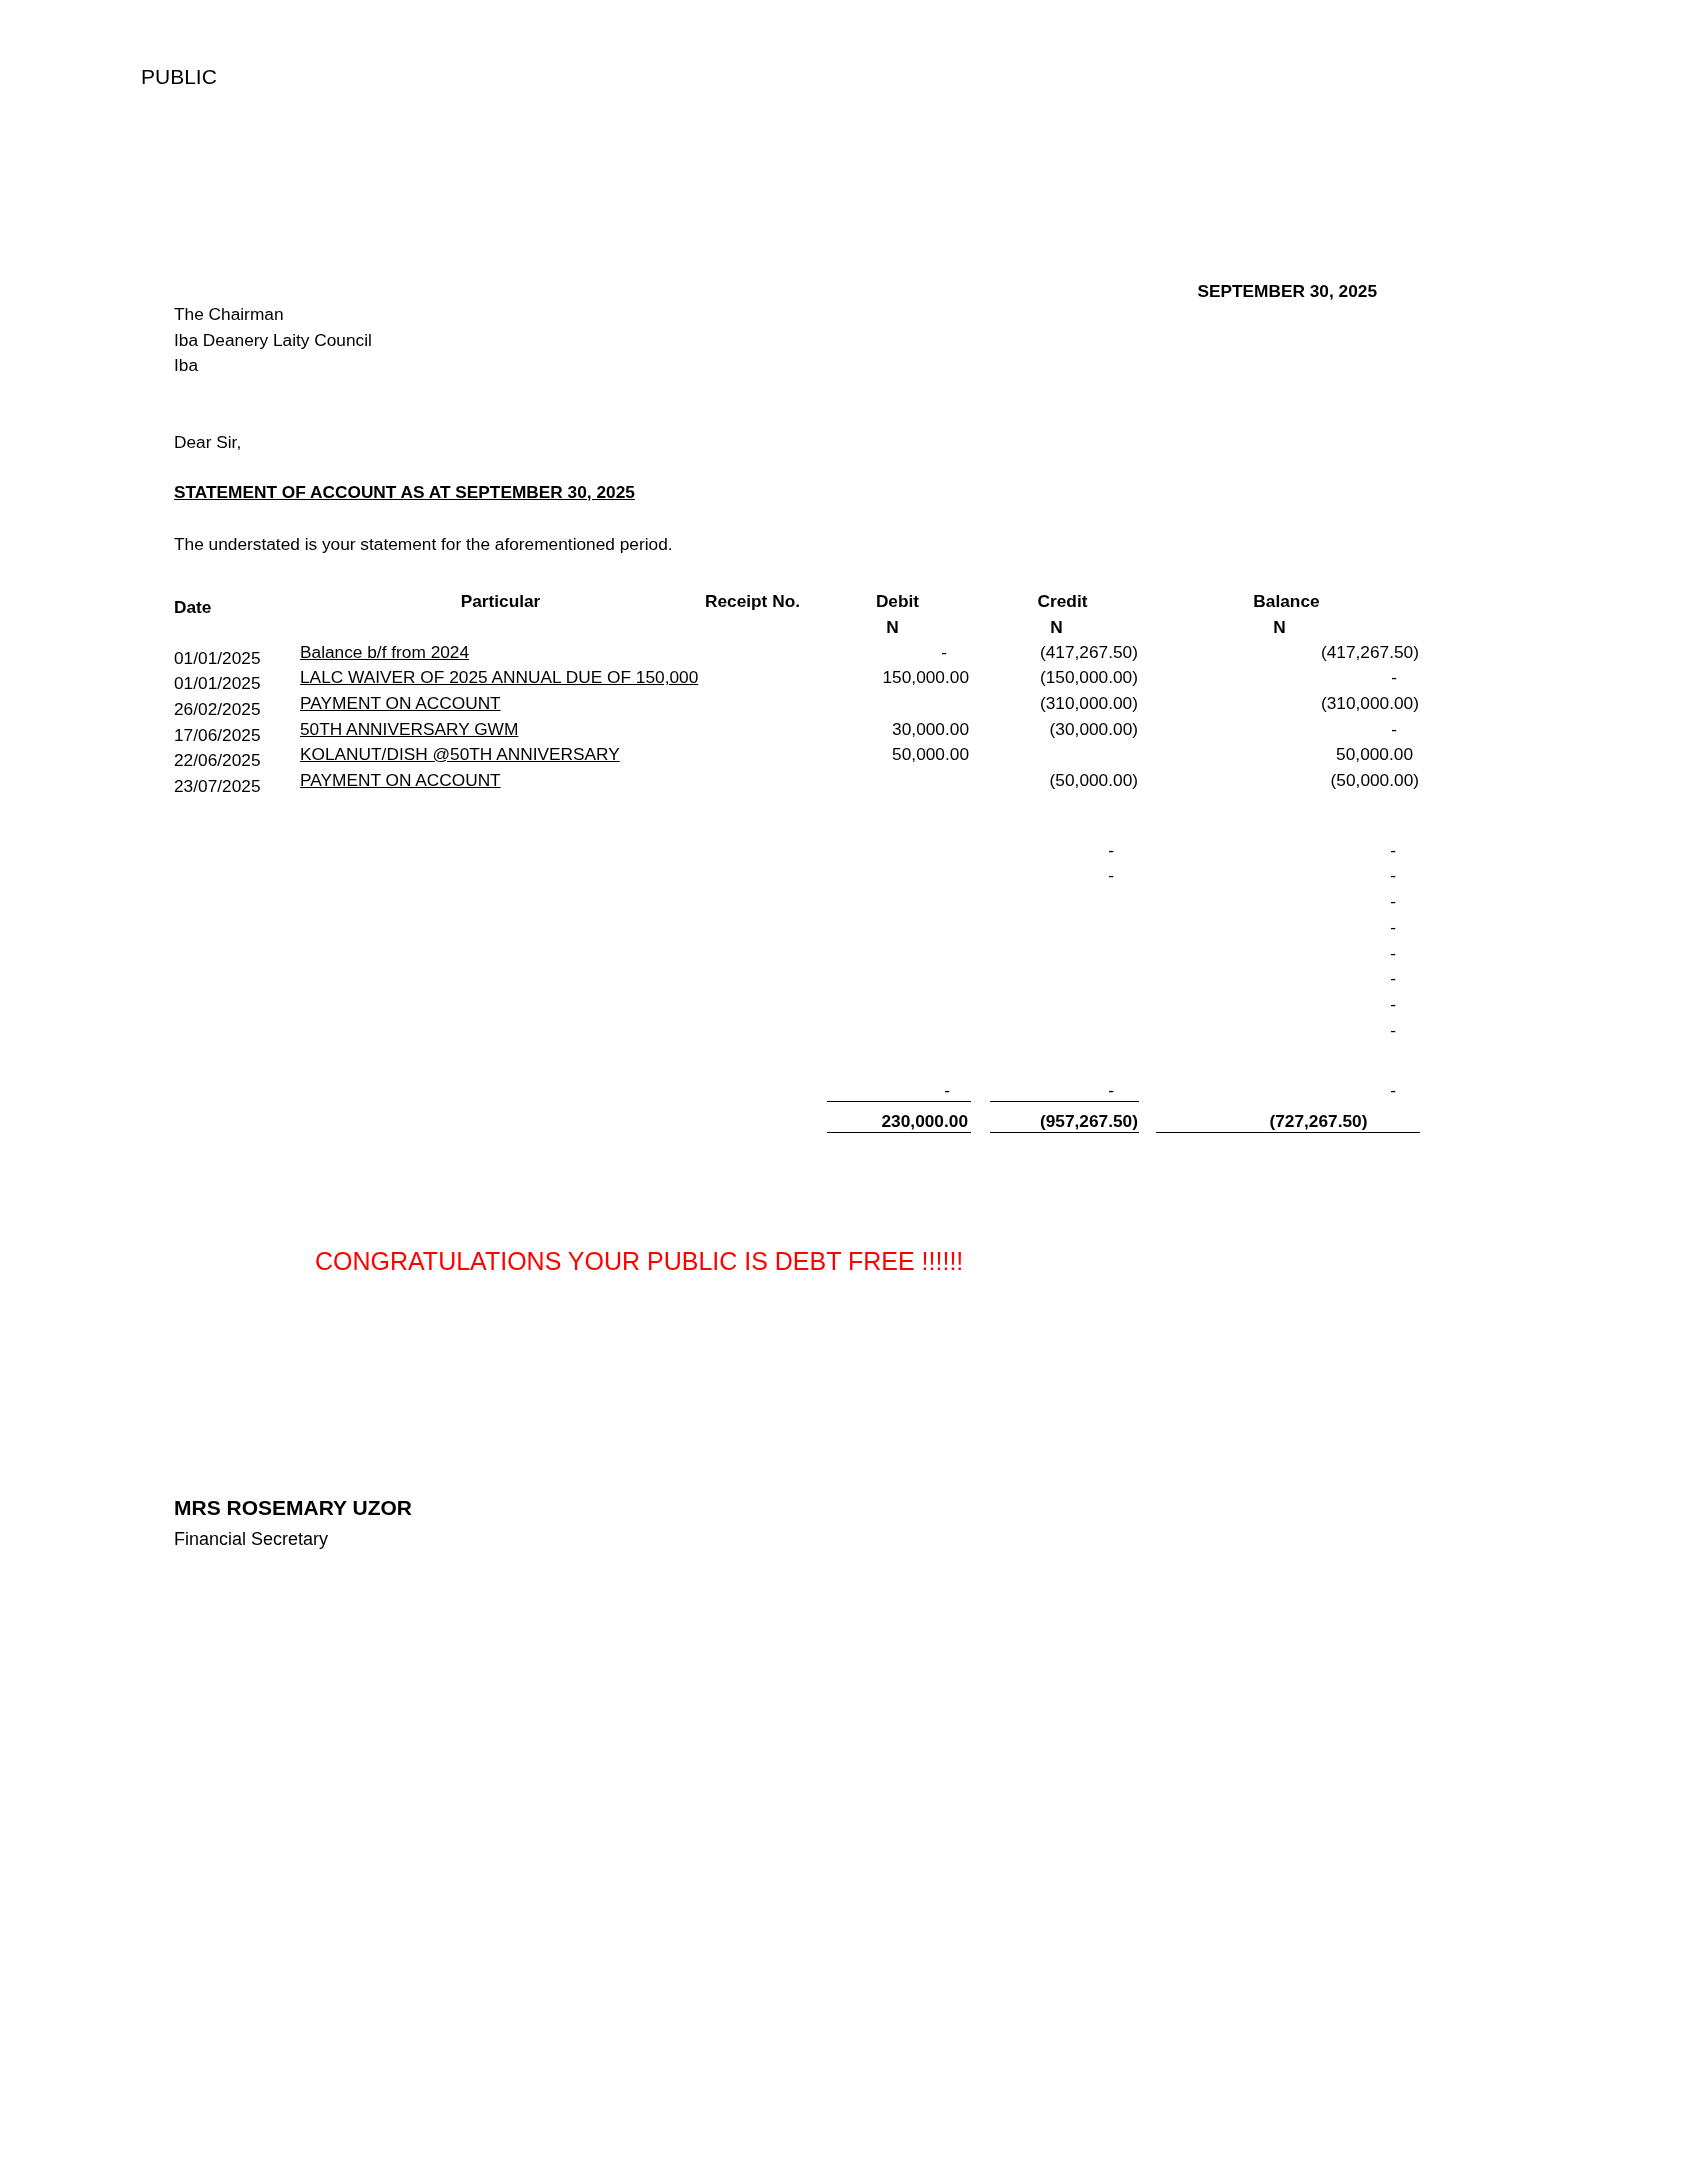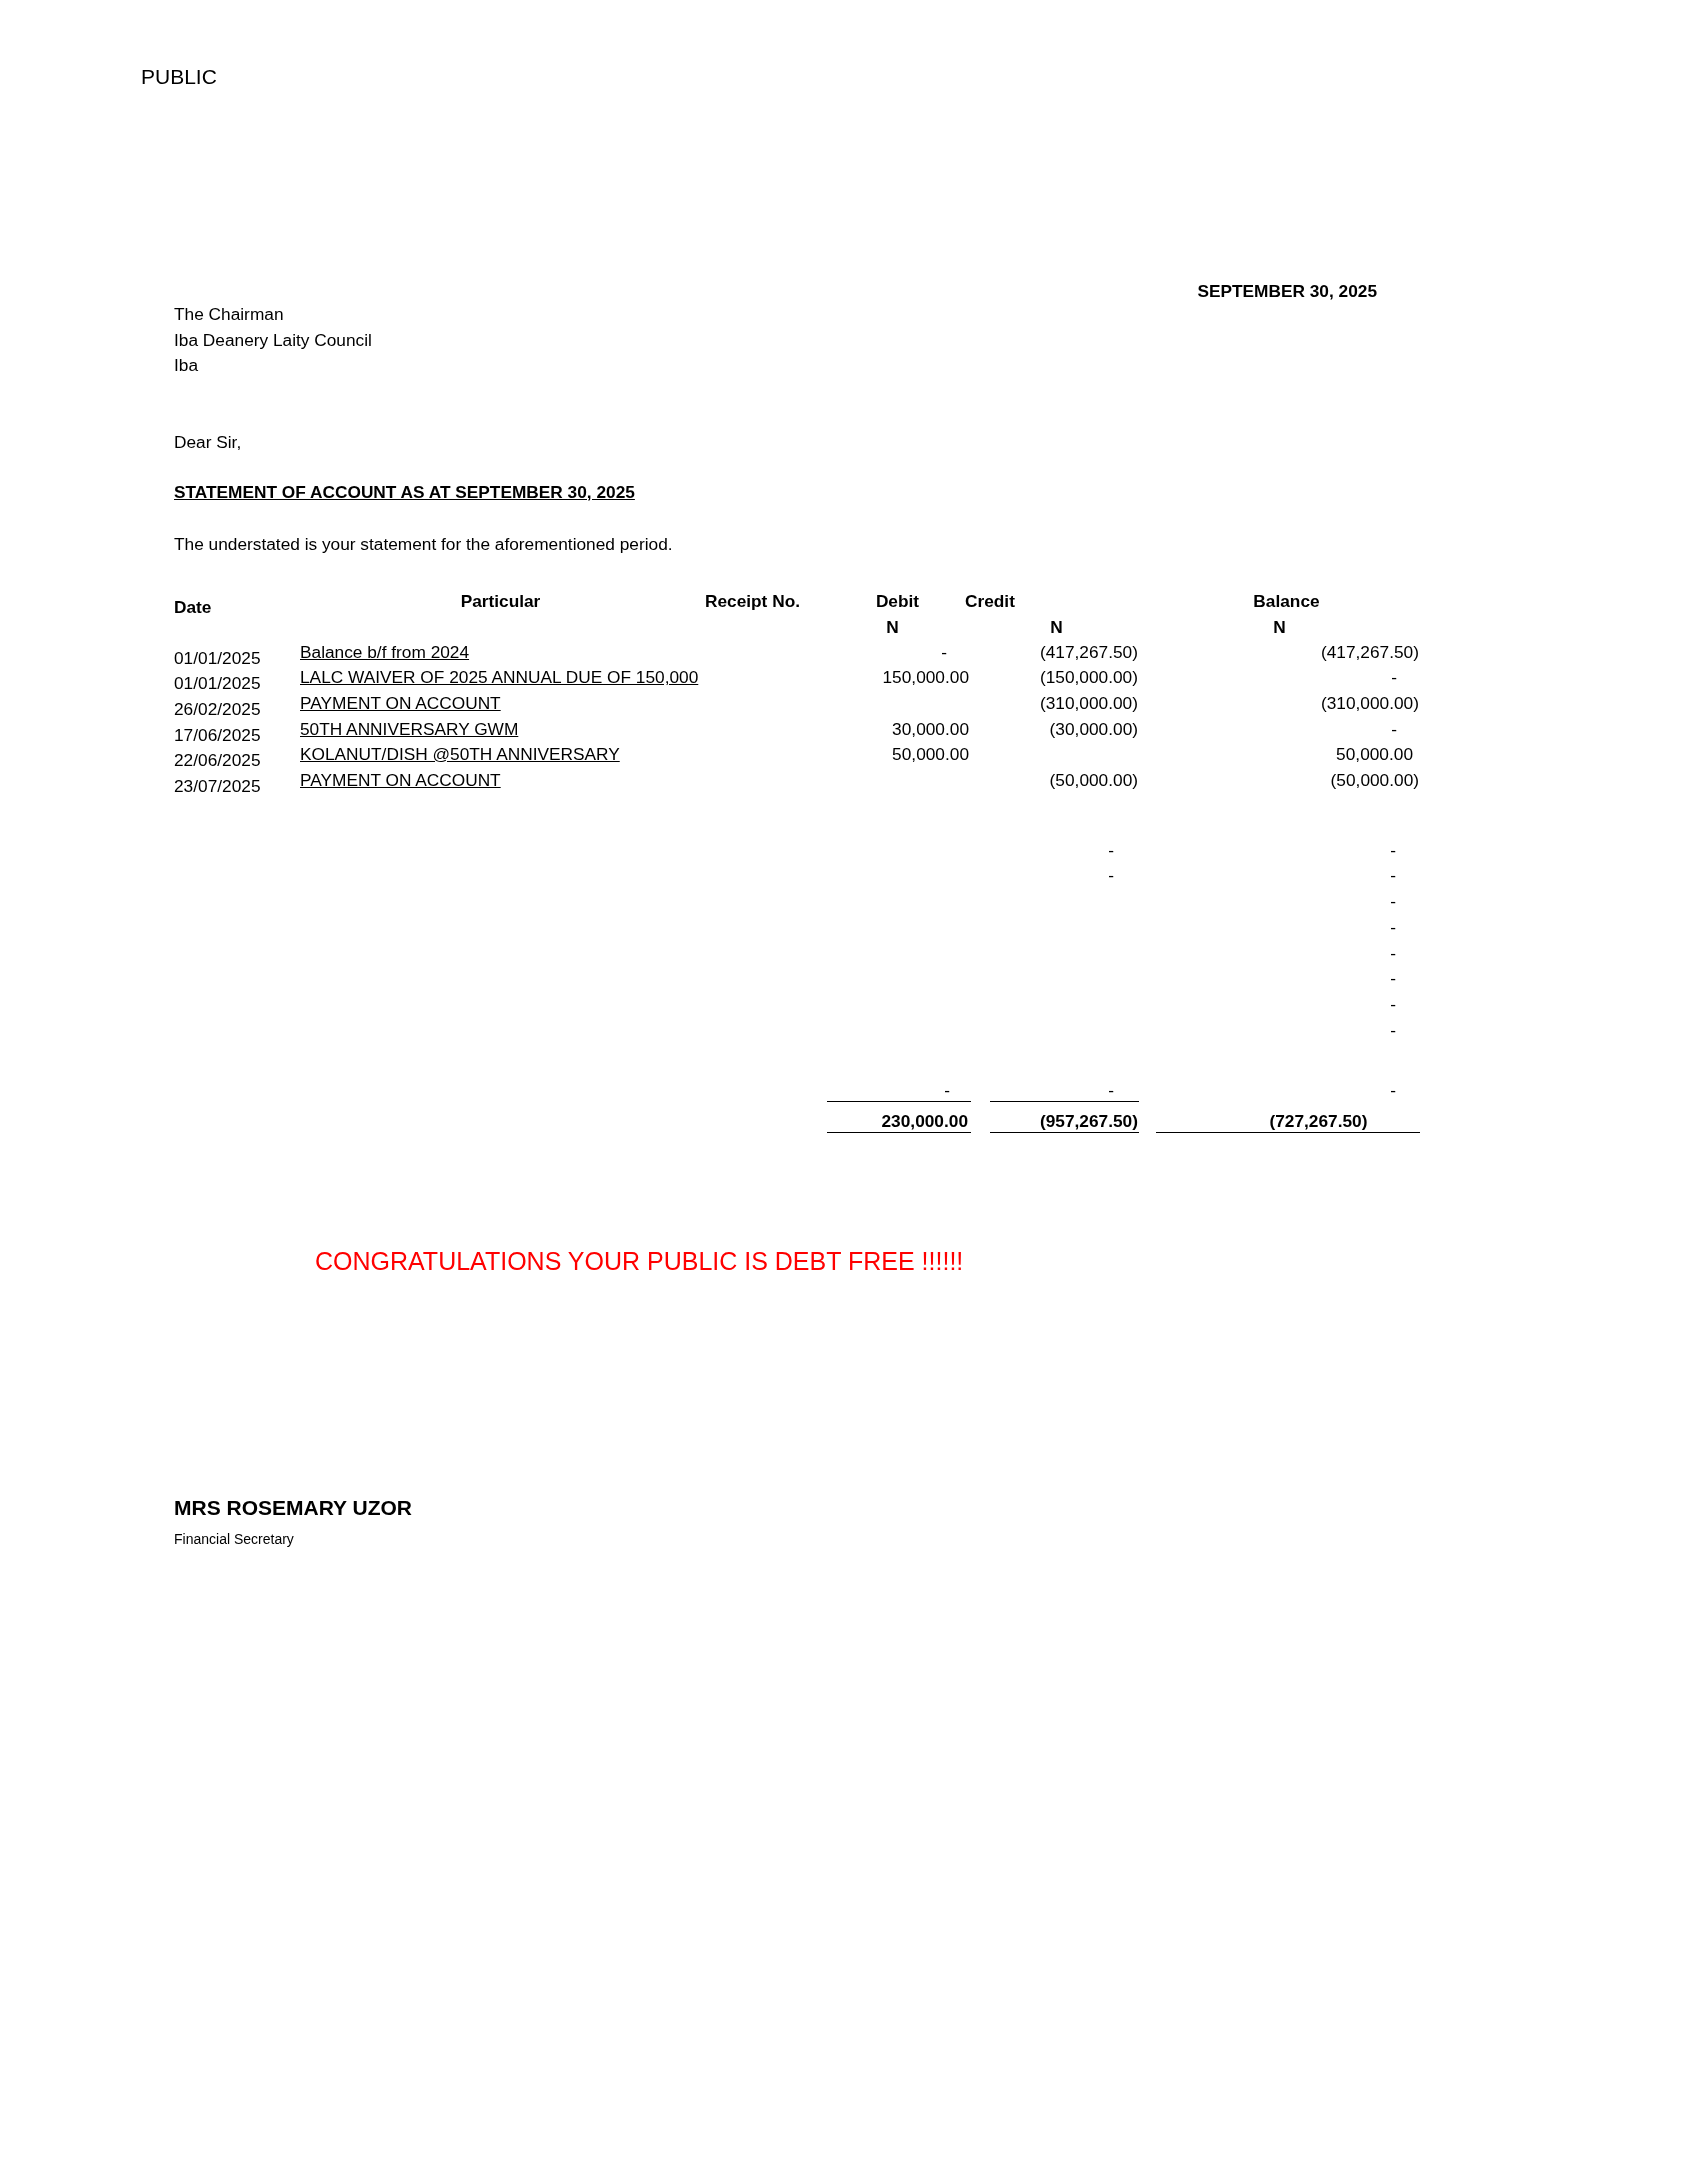--- a/index.html
+++ b/index.html
@@ -14,21 +14,21 @@
   .addr { left:174px; }
   .col-date { left:174px;margin-top:6px; }
   .col-part { left:300px;text-decoration:underline; }
   .col-debit { left:792px; width:177px; text-align:right; }
   .col-credit { left:950px; width:188px; text-align:right; }
   .col-bal { left:1218px; width:201px; text-align:right; }
   .dash-credit { left:990px; width:124px; text-align:right; }
   .dash-bal { left:1287px; width:109px; text-align:right; }
   #congrats { left:315px; top:1246px; font-size:25px; line-height:30px; color:#ff0000; }
   #signame { left:174px; top:1496px; font-size:21px; line-height:24px; font-weight:bold; }
-  #sigtitle { left:174px; top:1527px; font-size:14px; line-height:24px; }
+  #sigtitle { left:174px; top:1527px; font-size:18px; line-height:24px; }
 </style>
 </head>
 <body>
 
 <div id="public" class="t">PUBLIC</div>
 <div id="docdate" class="t b">SEPTEMBER 30, 2025</div>
 
 <div>
   <div class="t addr" style="top:304px">The Chairman</div>
   <div class="t addr" style="top:330px">Iba Deanery Laity Council</div>
@@ -38,21 +38,21 @@
 <div class="t addr" style="top:432px">Dear Sir,</div>
 <div class="t addr b u" style="top:482px">STATEMENT OF ACCOUNT AS AT SEPTEMBER 30, 2025</div>
 <div class="t addr" style="top:534px">The understated is your statement for the aforementioned period.</div>
 
 <div>
   <div>
     <div class="t b col-date" style="top:591px">Date</div>
     <div class="t b" style="left:426px; width:149px; text-align:center; top:591px">Particular</div>
     <div class="t b" style="left:693px; width:119px; text-align:center; top:591px">Receipt No.</div>
     <div class="t b" style="left:848px; width:99px; text-align:center; top:591px">Debit</div>
-    <div class="t b" style="left:965px; width:99px; text-align:left; top:591px">Credit</div>
+    <div class="t b" style="left:1013px; width:99px; text-align:center; top:591px">Credit</div>
     <div class="t b" style="left:1237px; width:99px; text-align:center; top:591px">Balance</div>
   </div>
   <div>
     <div class="t b" style="left:863px; width:59px; text-align:center; top:617px">N</div>
     <div class="t b" style="left:1027px; width:59px; text-align:center; top:617px">N</div>
     <div class="t b" style="left:1250px; width:59px; text-align:center; top:617px">N</div>
   </div>
 
   <div>
     <div class="t col-date" style="top:642px">01/01/2025</div>

